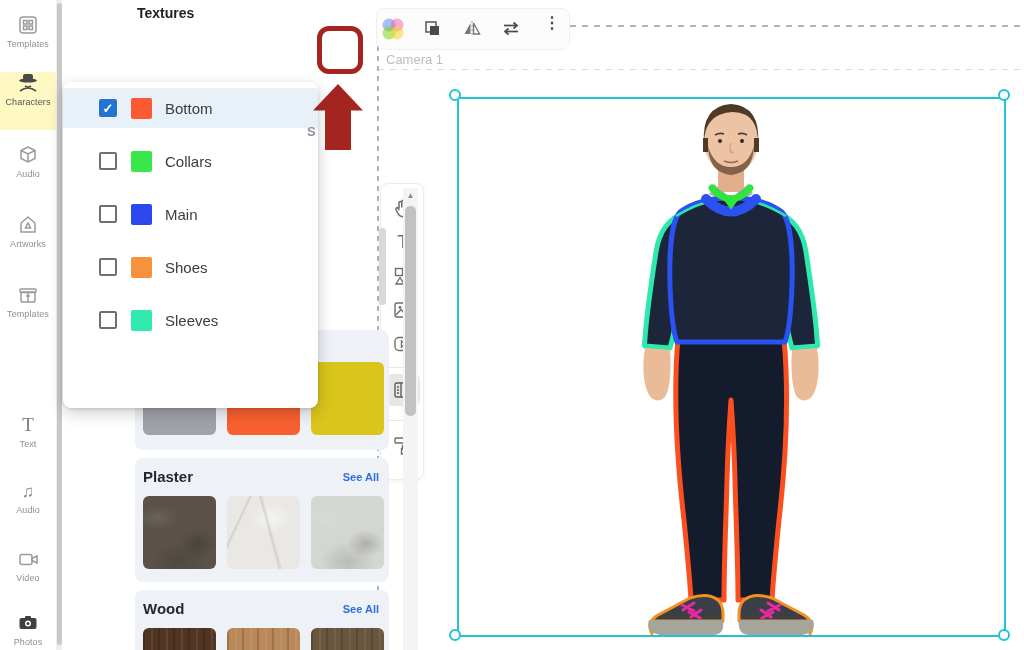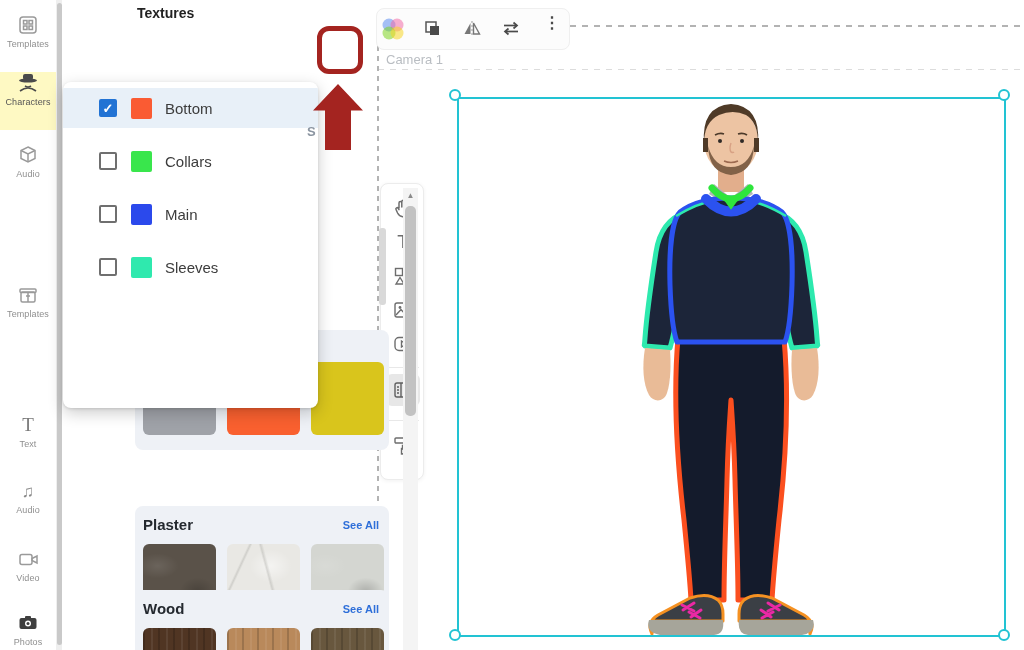--- a/index.html
+++ b/index.html
@@ -121,20 +121,29 @@
   </div>
   <div class="sb-item" style="top:144px">
     <svg width="22" height="22" viewBox="0 0 22 22">
         <g fill="none" stroke="#9a9a9a" stroke-width="1.5">
           <path d="M11,3 L18,6.5 V14.5 L11,18 L4,14.5 V6.5 Z"></path>
           <path d="M4,6.5 L11,10 L18,6.5 M11,10 V18"></path>
         </g>
       </svg>
     <span class="sb-label">Audio</span>
   </div>
+  <div class="sb-item" style="top:214px">
+    <svg width="22" height="22" viewBox="0 0 22 22">
+        <g fill="none" stroke="#9a9a9a" stroke-width="1.5">
+          <path d="M11,3 L18,9 V18 H4 V9 Z"></path>
+          <path d="M11,9 l2.5,5 h-5 Z"></path>
+        </g>
+      </svg>
+    <span class="sb-label">Artworks</span>
+  </div>
   <div class="sb-item" style="top:284px">
     <svg width="22" height="22" viewBox="0 0 22 22">
         <g fill="none" stroke="#9a9a9a" stroke-width="1.5">
           <rect x="4" y="8" width="14" height="10" rx="1.5"></rect>
           <rect x="3" y="5" width="16" height="3.5" rx="1"></rect>
           <path d="M9,12 h4 M11,8 v10"></path>
         </g>
       </svg>
     <span class="sb-label">Templates</span>
   </div>
@@ -180,21 +189,21 @@
 
   <div class="section-card abs" style="top:330px; height:120px;">
     <div class="sw-row" style="top:32px;">
       <div class="tex-sw" style="background: rgb(159, 162, 168);"></div>
       <div class="tex-sw" style="background: rgb(249, 96, 47);"></div>
       <div class="tex-sw" style="background: rgb(217, 197, 28);"></div>
     </div>
   </div>
   <div id="hidden-swatch-sliver" class="abs"></div>
 
-  <div class="section-card abs" style="top:458px; height:124px;margin-top:48px;">
+  <div class="section-card abs" style="top:458px; height:124px;">
     <div class="sec-head">
       <span class="sec-title">Plaster</span>
       <span class="sec-link">See All</span>
     </div>
     <div class="sw-row">
       <div class="tex-sw tex-plaster" style="background: rgb(90, 82, 73);"></div>
       <div class="tex-sw tex-marble" style="background: rgb(233, 232, 228);"></div>
       <div class="tex-sw tex-plaster" style="background: rgb(212, 214, 209);"></div>
     </div>
   </div>
@@ -243,20 +252,25 @@
   </div>
   <div class="dd-row">
     <div class="cbx"></div>
     <div class="dd-sw" style="background: rgb(57, 230, 76);"></div>
     <span class="dd-lbl">Collars</span>
   </div>
   <div class="dd-row">
     <div class="cbx"></div>
     <div class="dd-sw" style="background: rgb(43, 73, 236);"></div>
     <span class="dd-lbl">Main</span>
+  </div>
+  <div class="dd-row">
+    <div class="cbx"></div>
+    <div class="dd-sw" style="background: rgb(248, 145, 62);"></div>
+    <span class="dd-lbl">Shoes</span>
   </div>
   <div class="dd-row">
     <div class="cbx"></div>
     <div class="dd-sw" style="background: rgb(47, 233, 174);"></div>
     <span class="dd-lbl">Sleeves</span>
   </div>
 </div>
 
 <span id="see-all-frag" class="abs">S</span>
 

